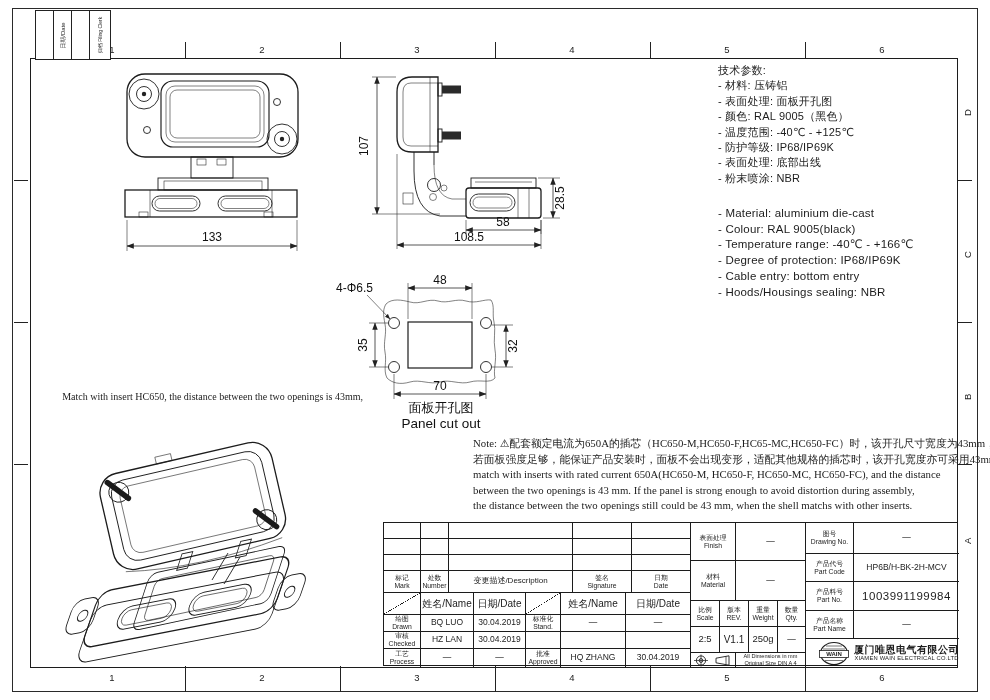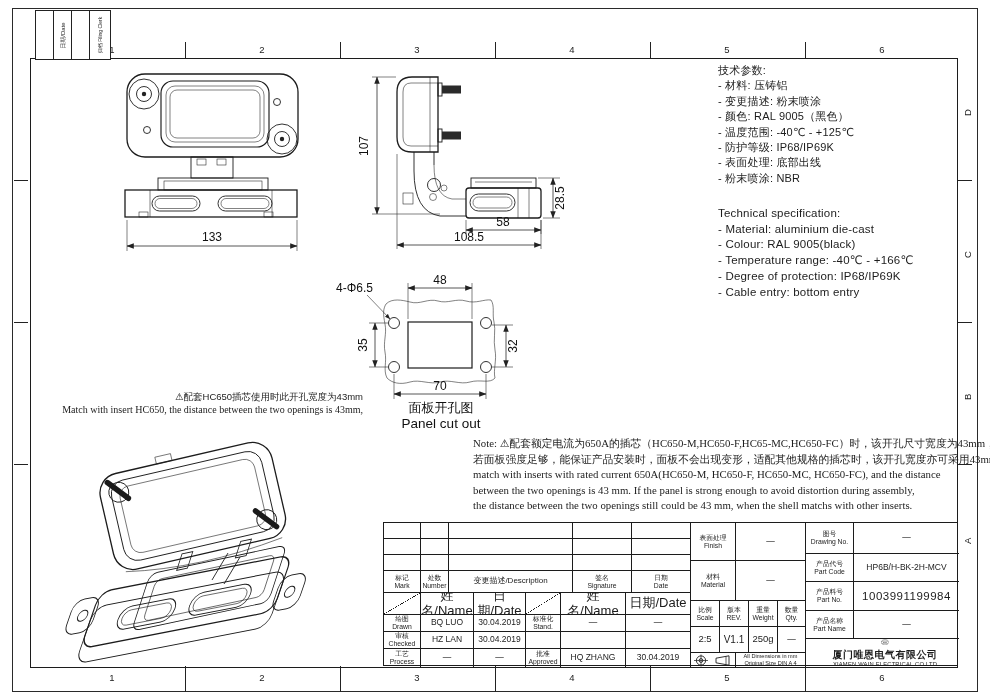--- a/index.html
+++ b/index.html
@@ -18,25 +18,25 @@
   .note{position:absolute;font-family:"Liberation Serif","DejaVu Serif",serif;font-size:10.8px;line-height:15.6px;white-space:nowrap}
   .warn{position:absolute;text-align:right;white-space:nowrap}
   .warn .cn{font-size:9.5px}
   .warn .en{font-family:Liberation Serif, serif;font-size:10px}
   
   #tb{position:absolute;left:383px;top:522px;width:575px;height:144px;border:1.8px solid #1c1c1c;box-sizing:border-box;background:#fff}
   .c{position:absolute;box-sizing:border-box;border-right:1px solid #1c1c1c;border-bottom:1px solid #1c1c1c;
      display:flex;flex-direction:column;align-items:center;justify-content:center;text-align:center;line-height:1.12;overflow:hidden}
   .nr{border-right:none}.nb{border-bottom:none}
   .lbl{font-size:6.8px;white-space:pre-line}
-  .hd8{font-size:8px}.f75{font-size:13px}
+  .hd8{font-size:8px}.f75{font-size:10px}
   .val{font-size:8.5px}.v95{font-size:9.5px}.v9{font-size:10px}.v115{font-size:11.5px;letter-spacing:.5px}
   .diag{background:linear-gradient(to bottom right,transparent 49.3%,#1c1c1c 49.3%,#1c1c1c 50.7%,transparent 50.7%)}
   .dimsnote{font-size:5.6px;line-height:1.3;white-space:pre-line}
-  .comp{flex-direction:column;gap:4px;justify-content:flex-end;padding-left:5px}
+  .comp{flex-direction:row;gap:4px;justify-content:flex-end;padding-left:5px}
   .compcn{font-size:10px;font-weight:bold;letter-spacing:.5px}
   .compen{font-size:5.8px;letter-spacing:.2px}
   
   svg text{font-family:"Liberation Sans","DejaVu Sans",sans-serif}
   .ol{fill:none;stroke:#1c1c1c;stroke-width:1.3}
   .ml{fill:none;stroke:#1c1c1c;stroke-width:0.9}
   .tl{fill:none;stroke:#1c1c1c;stroke-width:0.55}
   .dim{stroke:#2b2b2b;stroke-width:0.8;fill:none}
   .ext{stroke:#2b2b2b;stroke-width:0.6;fill:none}
   .dt{font-size:12px;fill:#111}
@@ -91,47 +91,46 @@
     <span class="rot" style="font-size:6px">日期/Date</span>
   </div>
   <div class="fbox" style="left:71px;width:18px"></div>
   <div class="fbox" style="left:89px;width:20px">
     <span class="rot" style="font-size:5px">归档 Filing Clerk</span>
   </div>
 
   <div class="spec" style="left:718px;top:63px">
     <div>技术参数:</div>
     <div>- 材料: 压铸铝</div>
-    <div>- 变更描述: 粉末喷涂</div>
+    <div>- 表面处理: 面板开孔图</div>
     <div>- 颜色: RAL 9005（黑色）</div>
     <div>- 温度范围: -40℃ - +125℃</div>
     <div>- 防护等级: IP68/IP69K</div>
     <div>- 表面处理: 底部出线</div>
     <div>- 粉末喷涂: NBR</div>
   </div>
 
   <div class="spec" style="left:718px;top:206px;font-size:11.5px;line-height:15.7px">
-    <div>Technical specification:</div>
     <div>- Material: aluminium die-cast</div>
     <div>- Colour: RAL 9005(black)</div>
     <div>- Temperature range: -40℃ - +166℃</div>
     <div>- Degree of protection: IP68/IP69K</div>
     <div>- Cable entry: bottom entry</div>
+    <div>- Hoods/Housings sealing: NBR</div>
   </div>
 
   <div class="note" style="left:473px;top:436px">
     <div>Note: ⚠配套额定电流为650A的插芯（HC650-M,HC650-F,HC65-MC,HC650-FC）时，该开孔尺寸宽度为43mm，</div>
     <div>若面板强度足够，能保证产品安装时，面板不会出现变形，适配其他规格的插芯时，该开孔宽度亦可采用43mm.</div>
     <div>match with inserts with rated current 650A(HC650-M, HC650-F, HC650-MC, HC650-FC), and the distance</div>
     <div>between the two openings is 43 mm. If the panel is strong enough to avoid distortion during assembly,</div>
     <div>the distance between the two openings still could be 43 mm, when the shell matchs with other inserts.</div>
   </div>
 
   <div class="warn" style="left:28px;top:391px;width:335px">
-    <div class="cn">⚠配套HC650插芯使用时此开孔宽度为43mm</div>
     <div class="en">Match with insert HC650, the distance between the two openings is 43mm,</div>
   </div>
 
   <svg class="abs" style="left:30px;top:58px" width="926" height="608" viewBox="30 58 926 608">
     <defs>
       <marker id="ma" viewBox="0 0 10 10" refX="9.5" refY="5" markerWidth="9" markerHeight="9" orient="auto-start-reverse">
         <path d="M0,1.2 L10,5 L0,8.8 z" fill="#222"></path>
       </marker>
     </defs>
 

